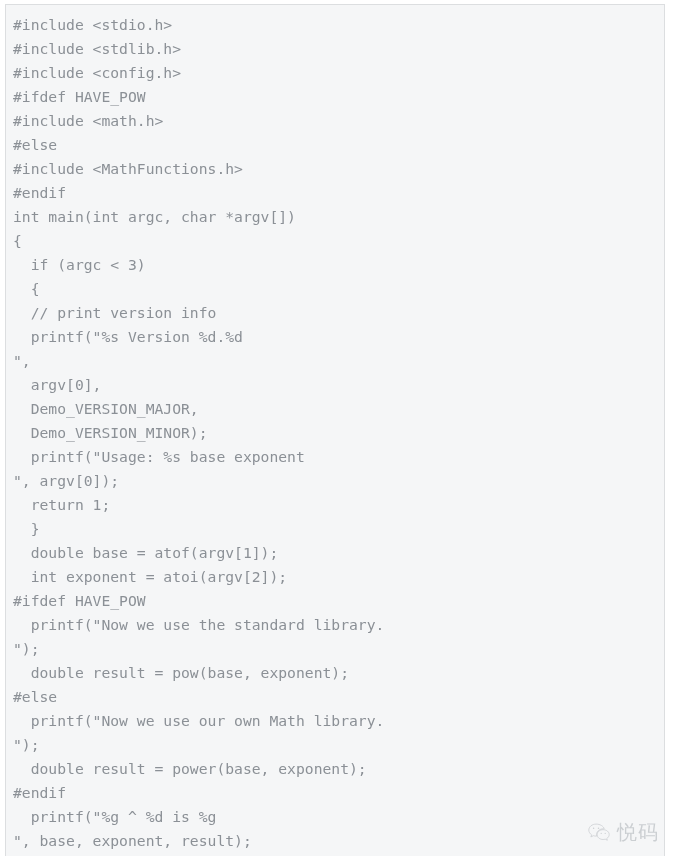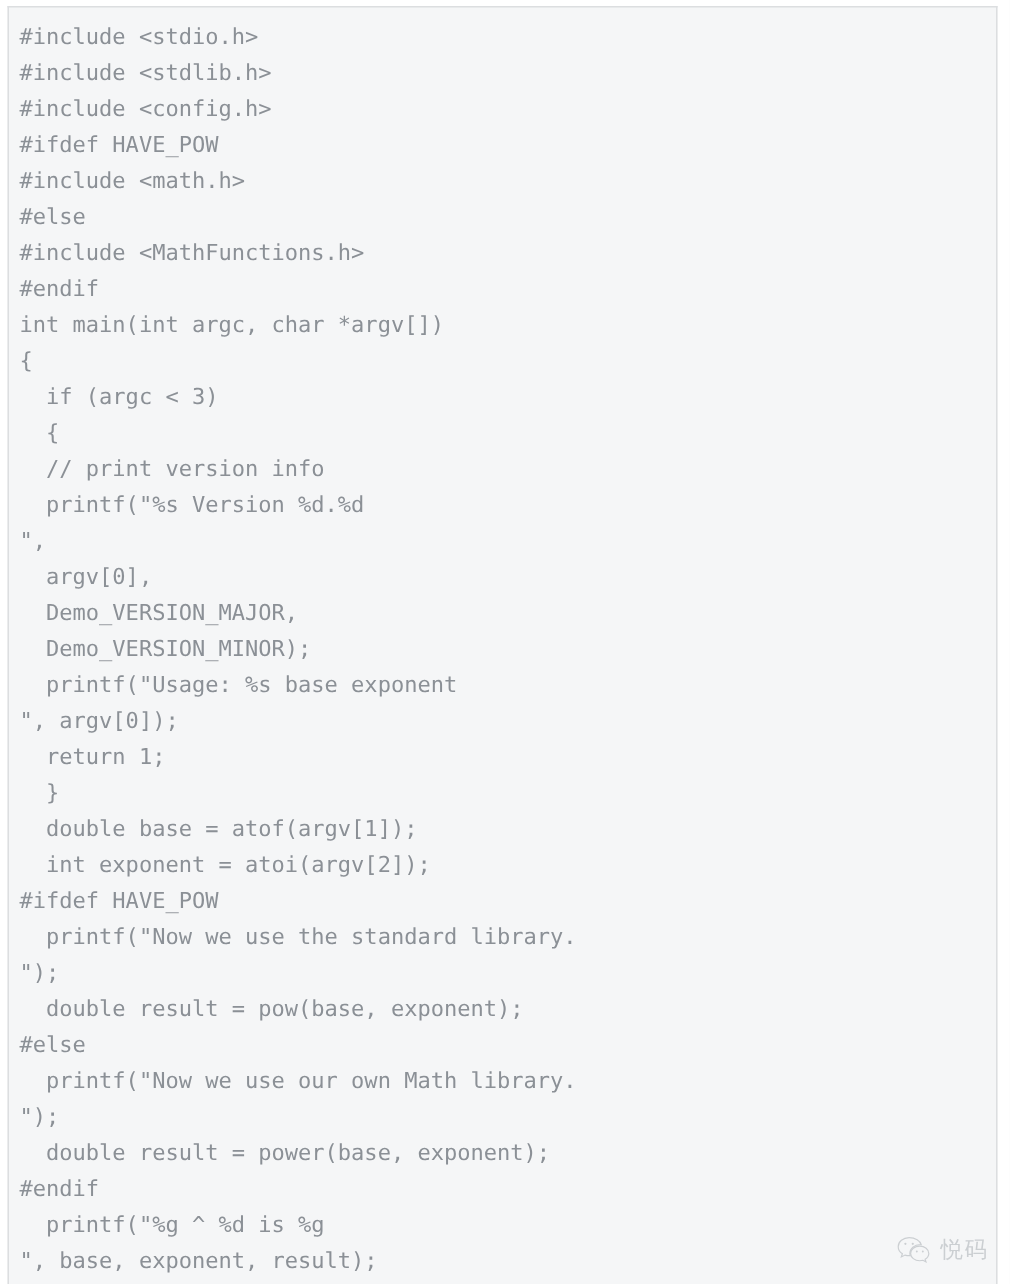--- a/index.html
+++ b/index.html
@@ -67,21 +67,21 @@
     opacity: 0.45;
     pointer-events: none;
   }
   #watermark .wm-icon {
     width: 22px;
     height: 18px;
     display: block;
   }
   #watermark .wm-text {
     font-family: "DejaVu Sans", sans-serif;
-    font-size: 15px;
+    font-size: 20px;
     color: #9aa0a6;
     line-height: 1;
     letter-spacing: 1px;
   }
 </style>
 </head>
 <body>
 
 <div id="page">
 

